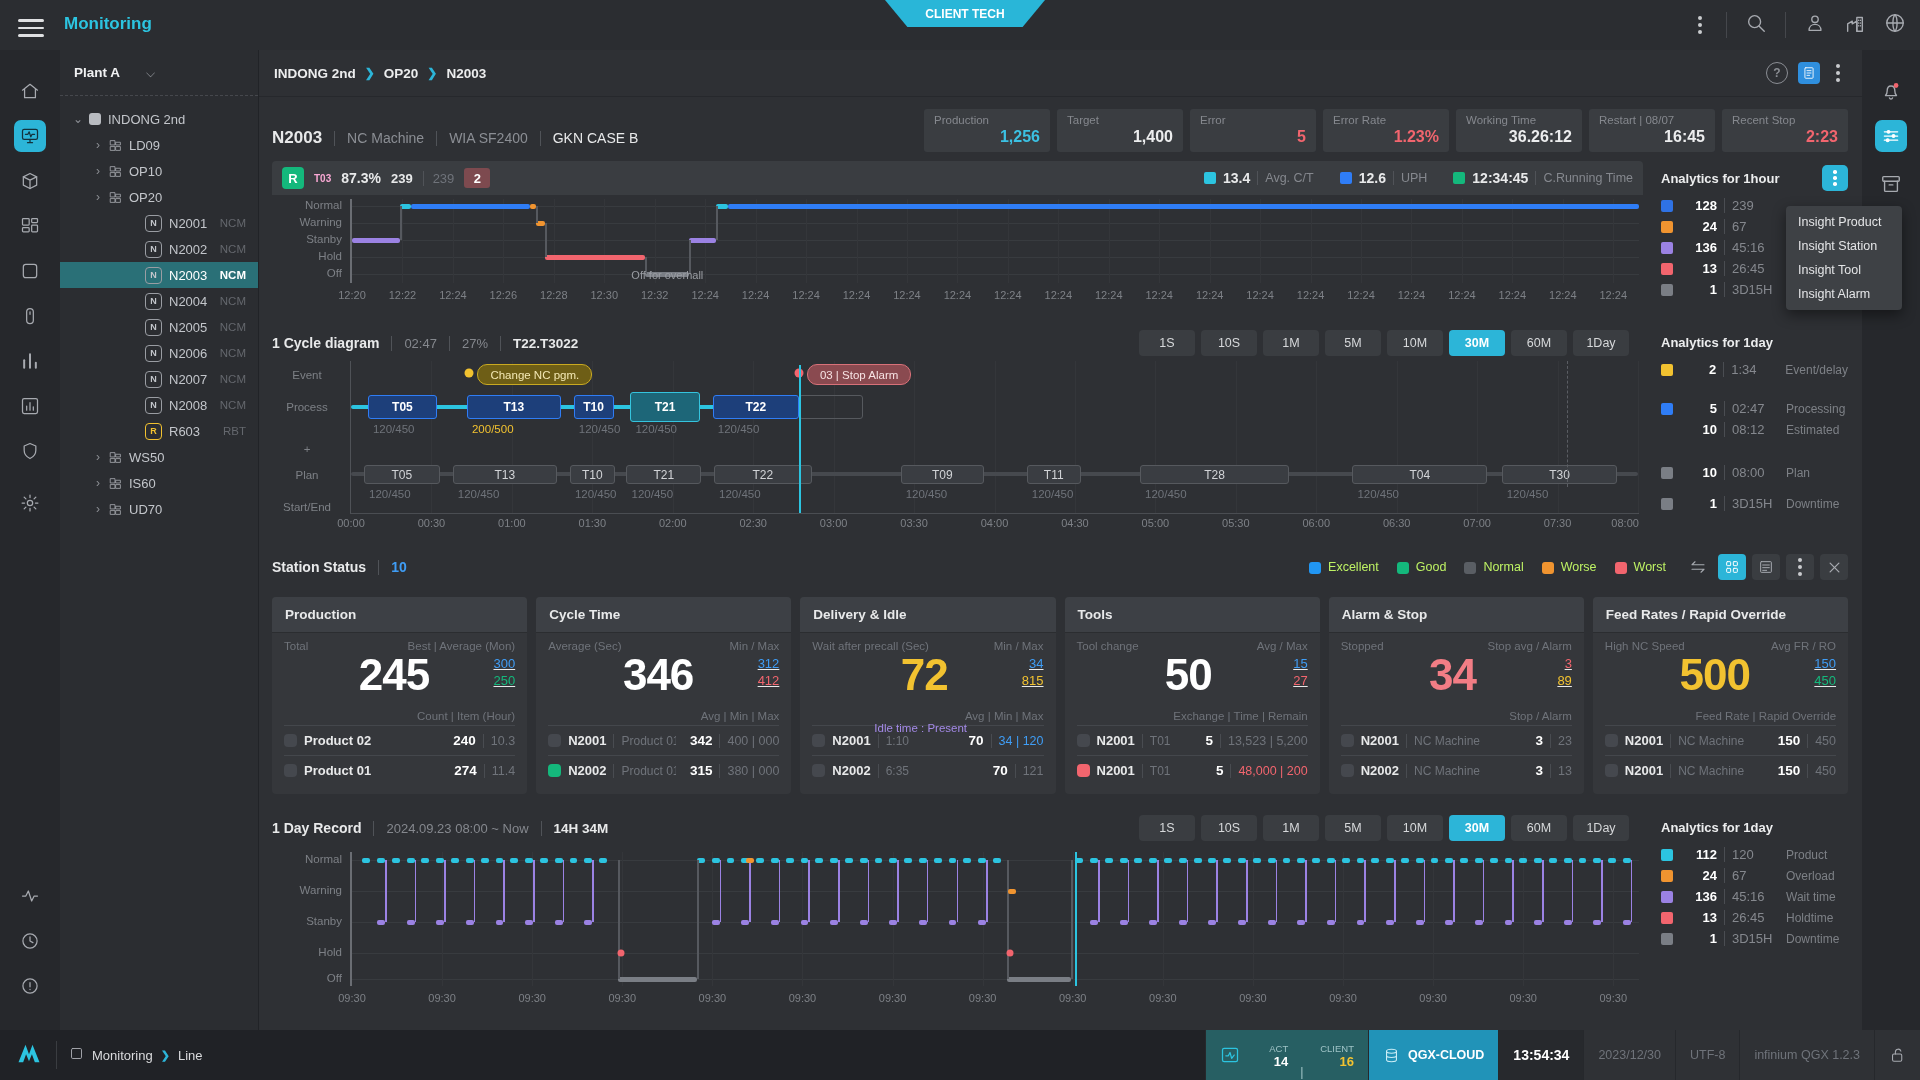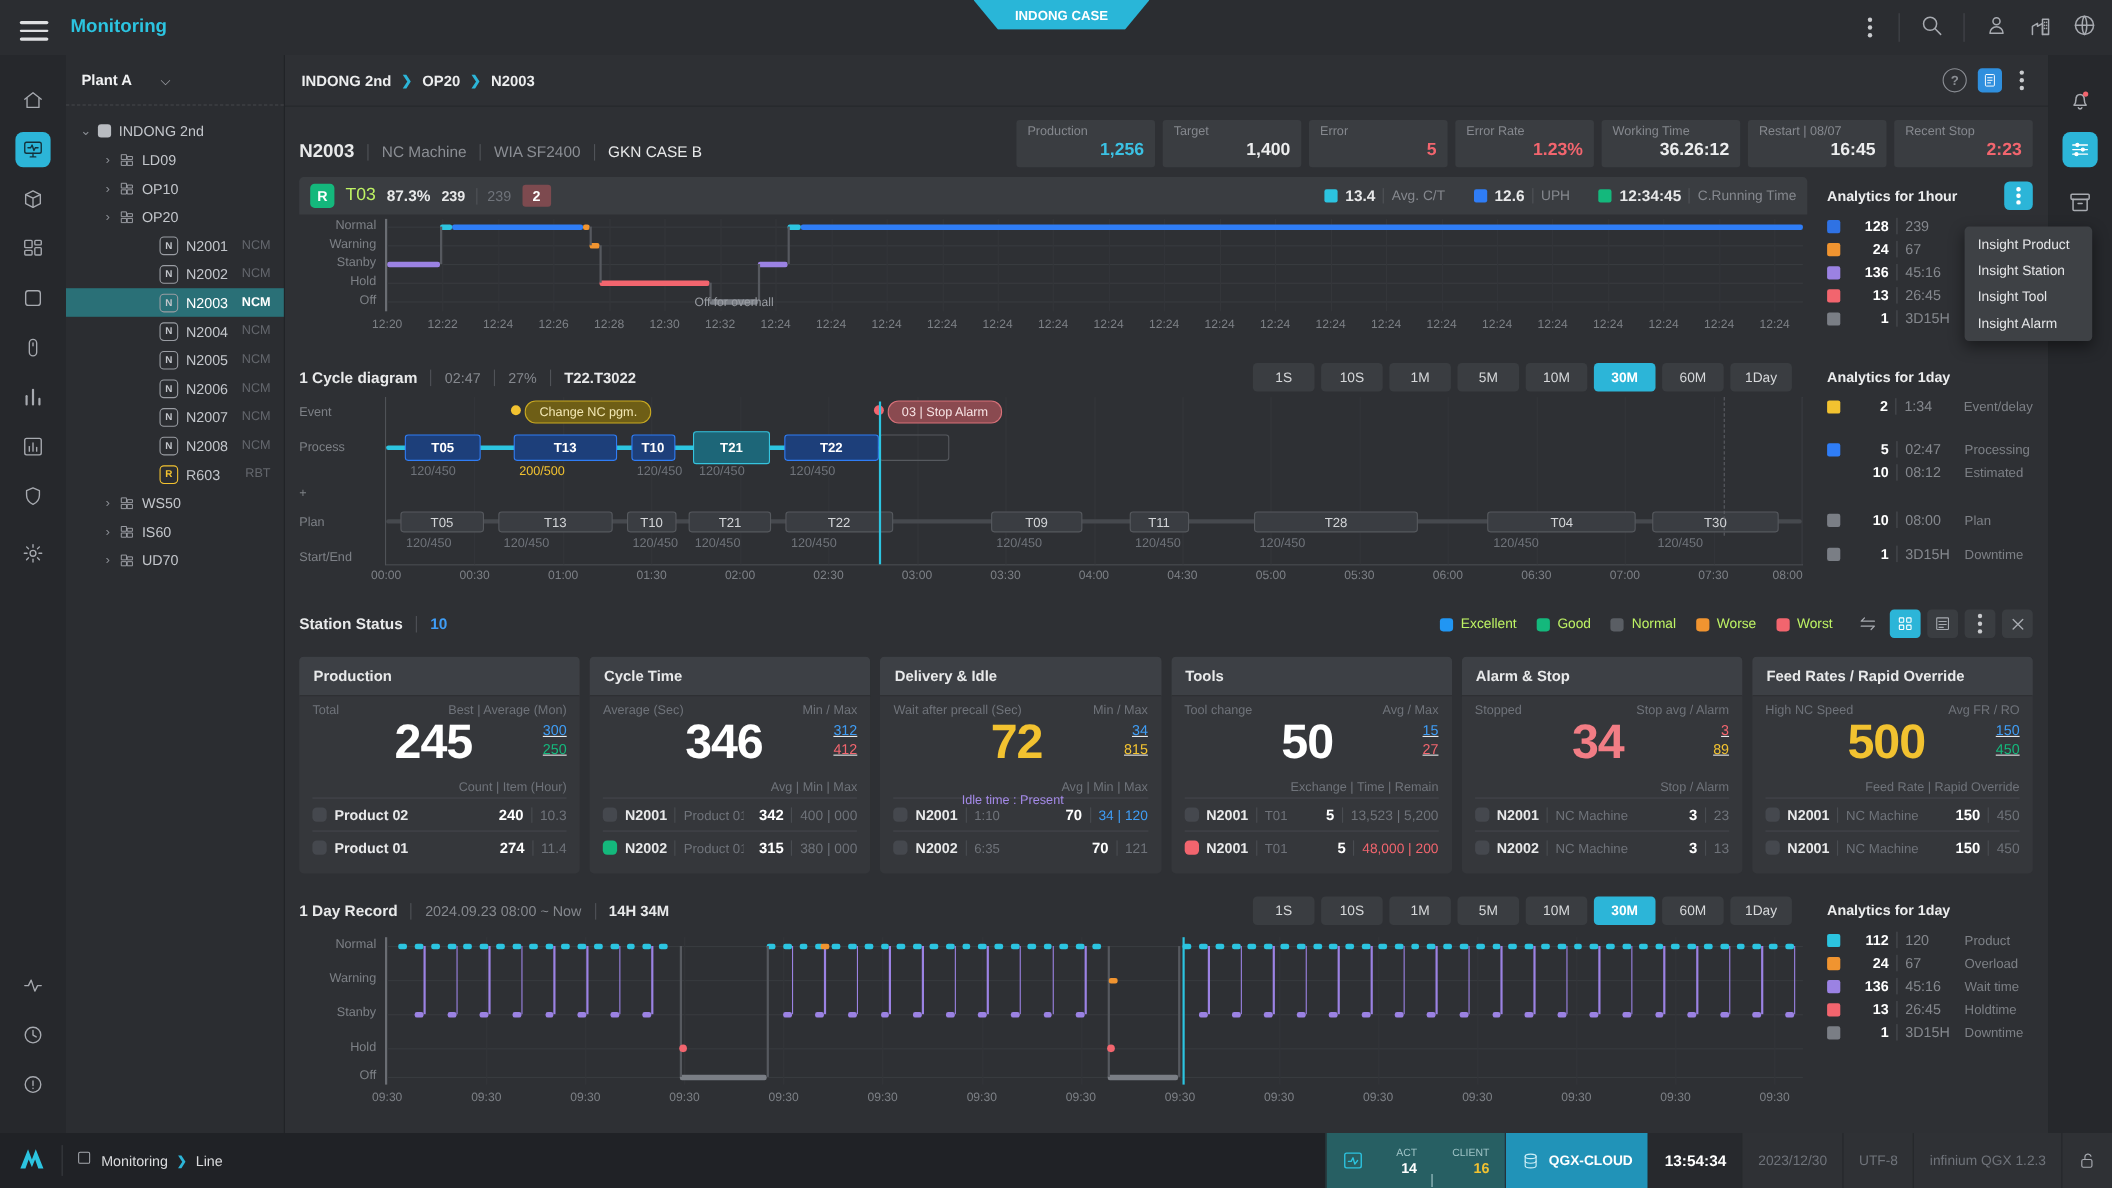--- a/index.html
+++ b/index.html
@@ -65,21 +65,21 @@
   .cyankebab{margin-left:auto;width:26px;height:26px;background:#2cb5d8;border-radius:5px;display:flex;flex-direction:column;align-items:center;justify-content:center;gap:2.5px;cursor:pointer;}
   .cyankebab b{width:3.5px;height:3.5px;border-radius:50%;background:#fff;}
   .legrow{display:flex;align-items:center;height:21px;font-size:13px;}
   .legrow .sw{width:12px;height:12px;border-radius:2px;margin-right:10px;}
   .legrow .lv{width:34px;text-align:right;font-weight:bold;color:#fff;}
   .legrow .ls{color:#85888e;border-left:1px solid #4a4d52;padding-left:7px;margin-left:7px;min-width:44px;}
   .legrow .ll{color:#7d8086;font-size:12px;margin-left:10px;}
   
   .strip{height:34px;background:#3a3d41;border-radius:4px 4px 0 0;display:flex;align-items:center;padding:0 10px;gap:10px;}
   .rbadge{width:22px;height:22px;background:#14b87c;border-radius:4px;color:#fff;font-weight:bold;font-size:13px;display:flex;align-items:center;justify-content:center;}
-  .strip .t03{color:#bef264;font-weight:normal;font-size:16px;}
+  .strip .t03{color:#f9a8d4;font-weight:bold;font-size:10px;}
   .strip .pct{font-weight:bold;font-size:14px;}
   .strip .cnt{font-weight:bold;font-size:13px;}
   .strip .cntd{color:#6f737a;font-size:13px;border-left:1px solid #505358;padding-left:9px;}
   .alarmchip{min-width:26px;height:20px;background:#7d4a4f;border-radius:3px;color:#fff;font-weight:bold;font-size:13px;display:flex;align-items:center;justify-content:center;}
   .stats{margin-left:auto;display:flex;gap:26px;align-items:center;}
   .stat{display:flex;align-items:center;gap:7px;}
   .stat .sw{width:12px;height:12px;border-radius:2px;}
   .stat .sv{font-weight:bold;font-size:14px;}
   .stat .sl{color:#85888e;font-size:12.5px;border-left:1px solid #505358;padding-left:7px;}
   
@@ -99,21 +99,21 @@
   .cychead{display:flex;align-items:center;height:36px;}
   .cychead .ct{font-size:14px;font-weight:bold;}
   .cychead .cd{font-size:13px;color:#85888e;}
   .cychead .cb{font-size:13.5px;font-weight:bold;}
   .tbtns{display:flex;gap:6px;margin-left:auto;margin-right:14px;}
   .tbtn{min-width:40px;height:26px;background:#3a3d41;border-radius:4px;color:#d6d8da;font-size:12.5px;display:flex;align-items:center;justify-content:center;cursor:pointer;padding:0 8px;}
   .tbtn.sel{background:#2cb5d8;color:#fff;font-weight:bold;}
   
   .gantt{position:relative;height:178px;}
   .g-plot{position:absolute;left:78px;right:4px;top:0;height:152px;border-left:1px solid #4f5257;border-right:1px solid #4f5257;border-bottom:1px solid #4a4d52;}
-  .g-lbl{position:absolute;left:0;width:70px;text-align:left;font-size:11.5px;color:#7d8086;transform:translateY(-50%);}
+  .g-lbl{position:absolute;left:0;width:70px;text-align:center;font-size:11.5px;color:#7d8086;transform:translateY(-50%);}
   .pbar{position:absolute;top:34px;height:24px;background:#1d3f7a;border:1px solid #2f7df6;border-radius:3px;display:flex;align-items:center;justify-content:center;font-size:12px;font-weight:bold;color:#fff;box-sizing:border-box;}
   .pbar.hl{background:#1d6678;border-color:#35c4de;top:31px;height:30px;}
   .pbar.ghost{background:transparent;border-color:#56595e;}
   .planbar{position:absolute;top:104px;height:19px;background:#3a3d42;border:1px solid #56595e;border-radius:3px;display:flex;align-items:center;justify-content:center;font-size:12px;color:#d2d4d7;box-sizing:border-box;}
   .gsub{position:absolute;font-size:11.5px;color:#6f737a;white-space:nowrap;}
   .evdot{position:absolute;top:12px;width:9px;height:9px;border-radius:50%;transform:translate(-50%,-50%);}
   .evbadge{position:absolute;top:3px;height:19px;border-radius:10px;display:flex;align-items:center;padding:0 12px;font-size:11.5px;white-space:nowrap;}
   .dashline{position:absolute;top:0;bottom:26px;width:0;border-left:1px dashed #5a5d63;}
   
   .stbar{margin-top:8px;height:40px;display:flex;align-items:center;}
@@ -169,21 +169,21 @@
 
 <div class="app">
 
   <div class="topbar">
     <div class="hamburger">
         <i></i>
         <i></i>
         <i></i>
       </div>
     <div class="apptitle">Monitoring</div>
-    <div class="badge-trap">INDONG CASE</div>
+    <div class="badge-trap">CLIENT TECH</div>
     <div class="topicons">
       <div class="kebab">
           <b></b>
           <b></b>
           <b></b>
         </div>
       <div class="tsep"></div>
       <span><svg width="22" height="22" viewBox="0 0 24 24">
             <circle cx="10.5" cy="10.5" r="6.5"></circle>
             <line x1="15.5" y1="15.5" x2="21" y2="21"></line>

